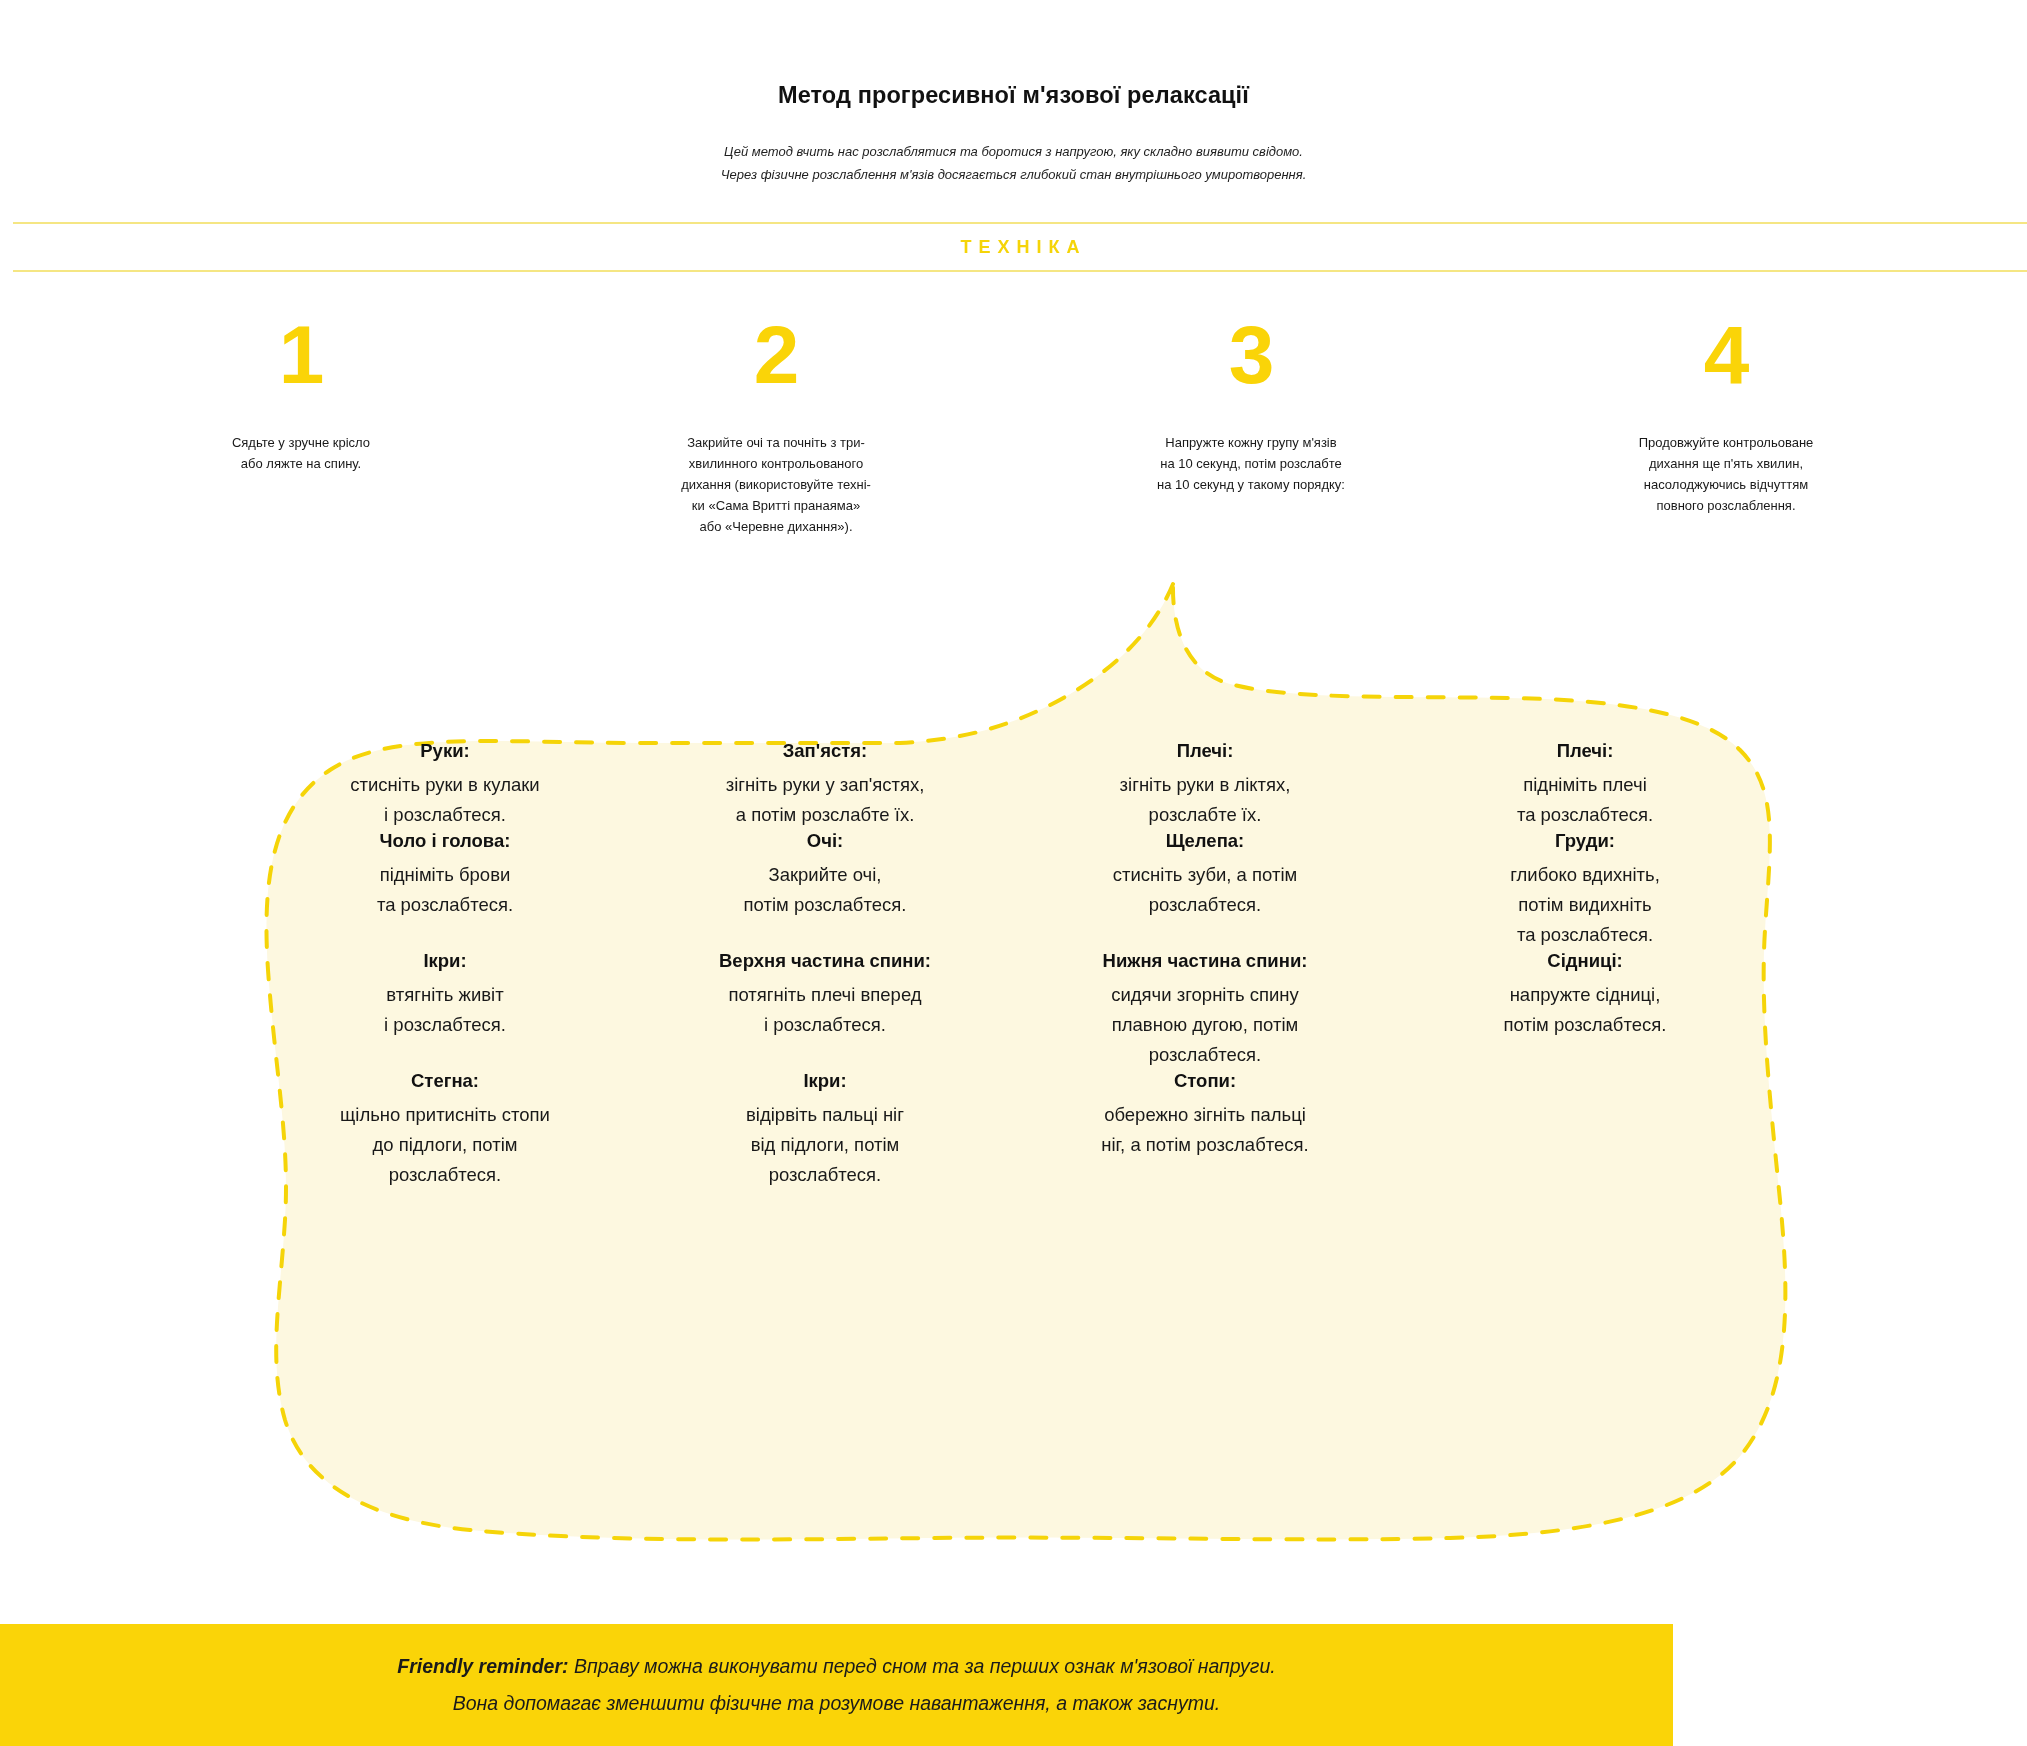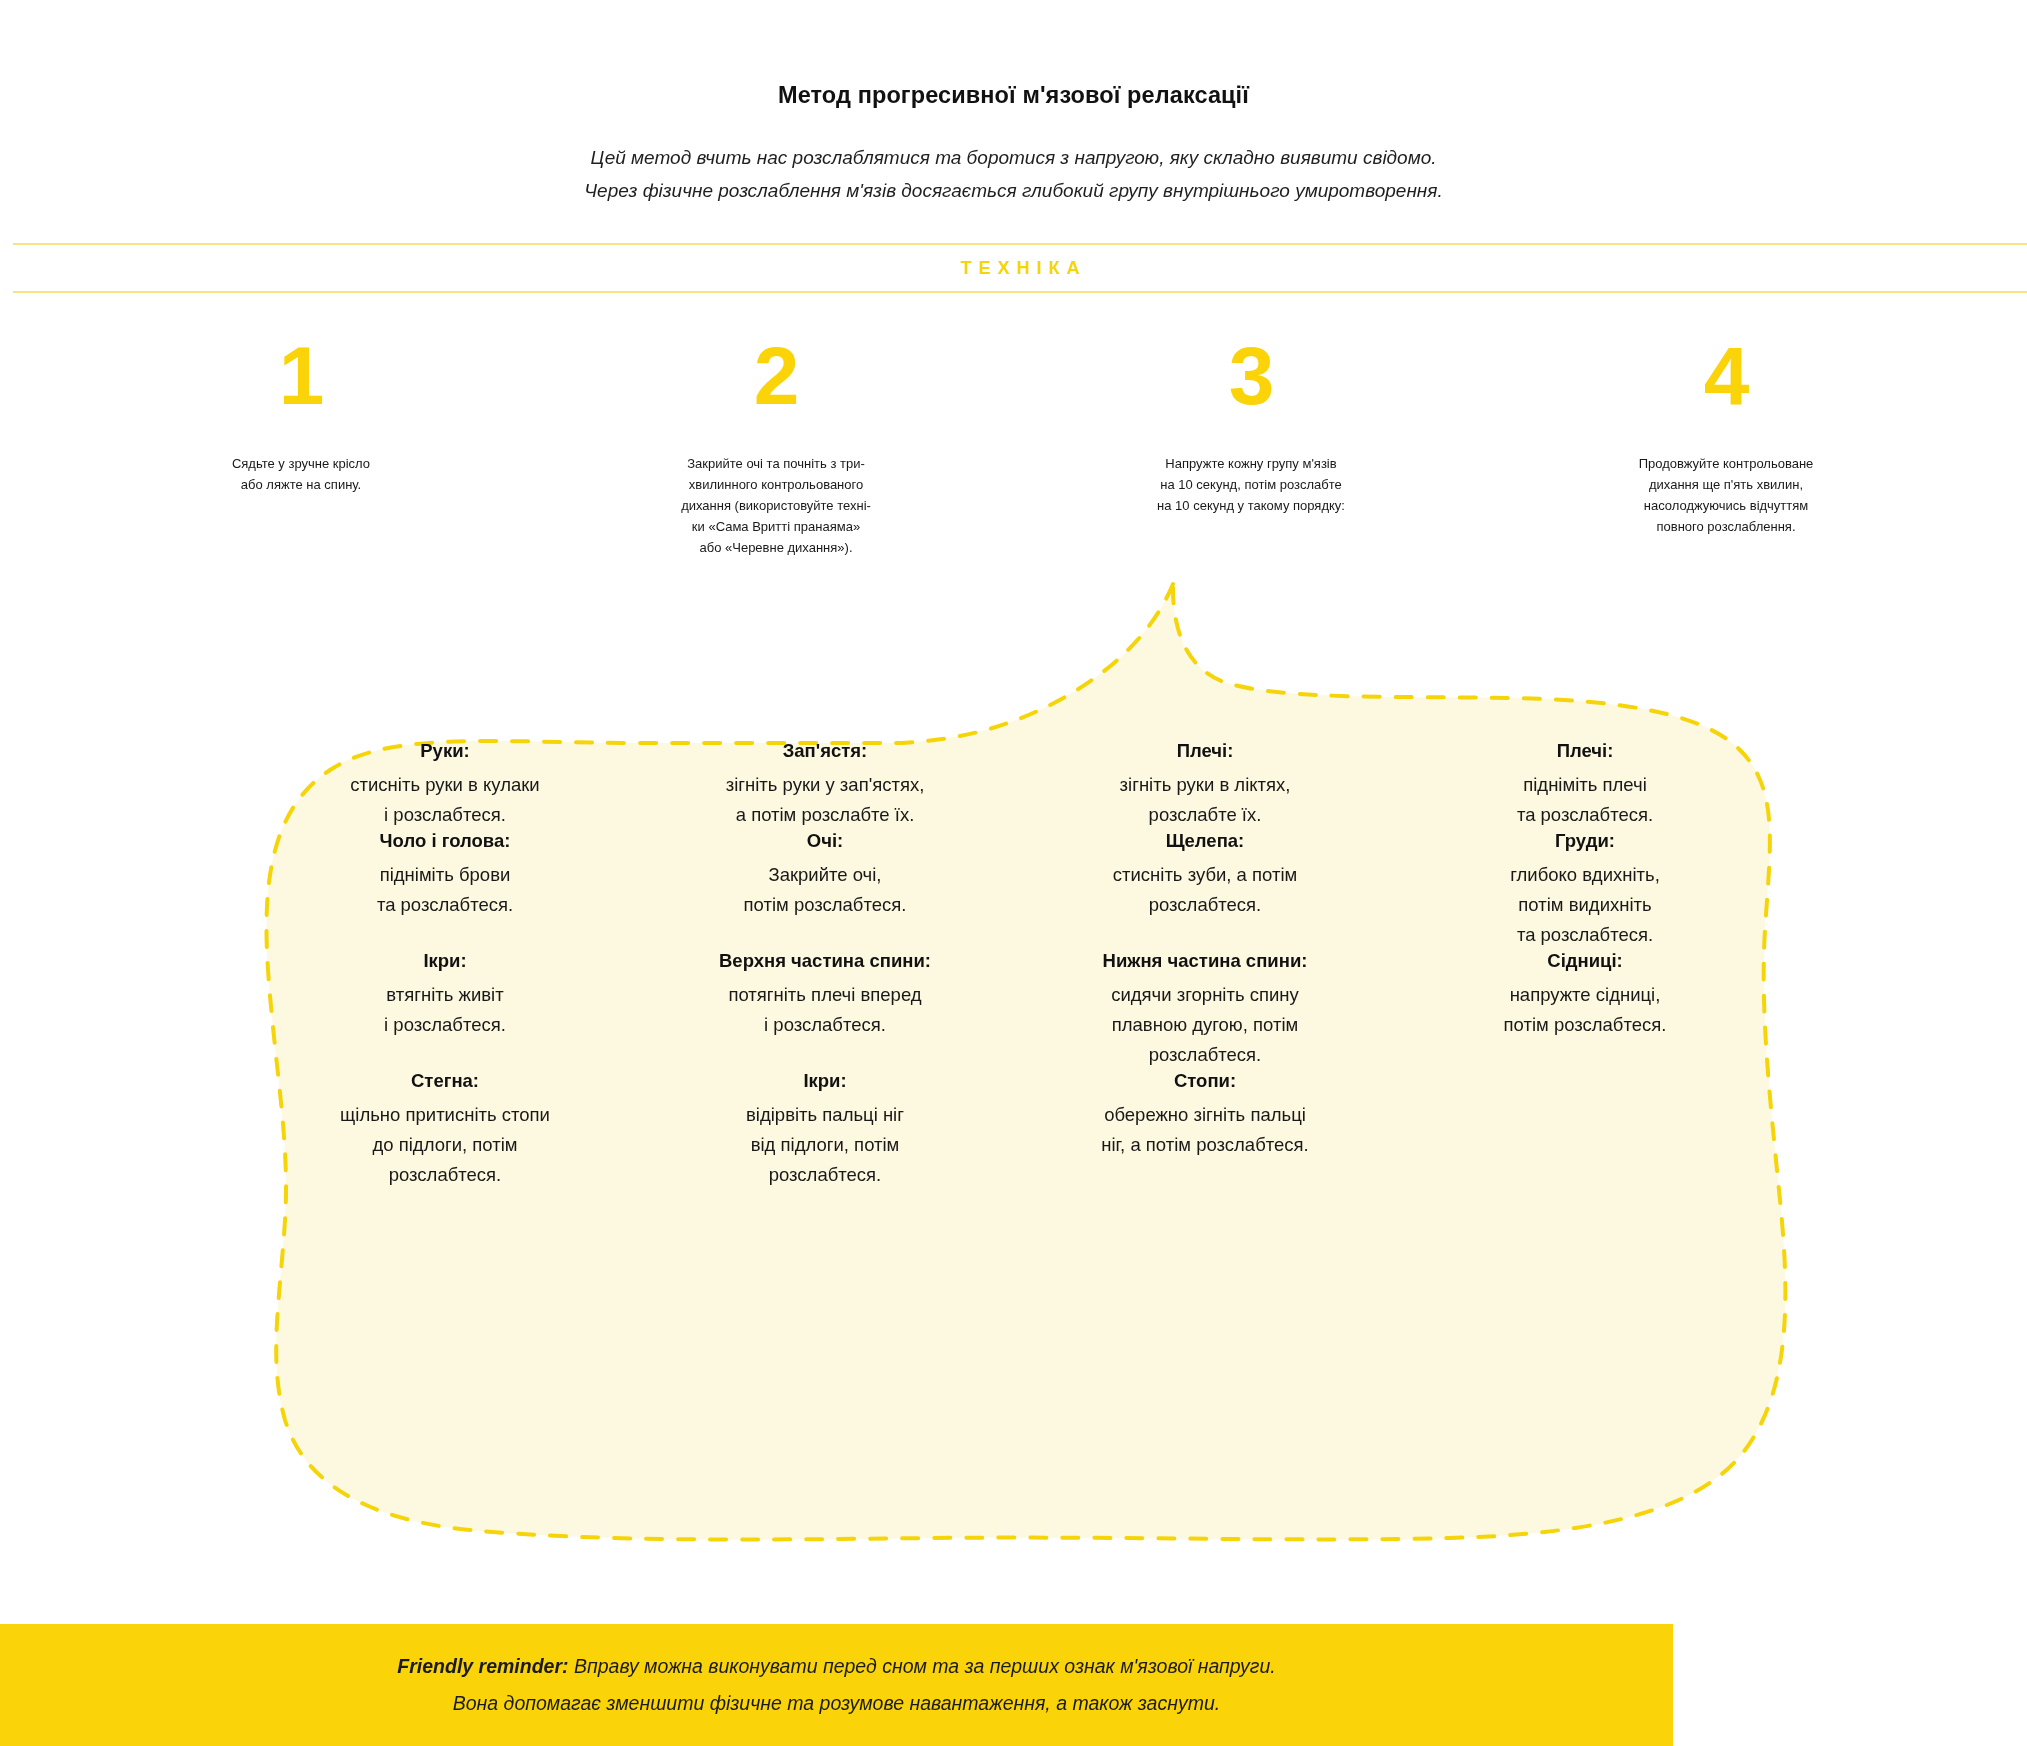--- a/index.html
+++ b/index.html
@@ -25,21 +25,21 @@
     margin-top: 24px;
   }
   .header-title {
     font-size: 23.5px;
     font-weight: 700;
     letter-spacing: 0.1px;
     color: #111111;
     margin: 0 0 32px 0;
   }
   .header-sub {
-    font-size: 19px;
+    font-size: 13px;
     font-style: italic;
     font-weight: 400;
     color: #1f1f1f;
     line-height: 1.74;
     margin: 0;
   }
   .header-sub-line {
     display: block;
   }
 
@@ -163,21 +163,21 @@
     font-style: italic;
   }
 </style>
 </head>
 <body>
 
 <div class="header">
   <h1 class="header-title">Метод прогресивної м'язової релаксації</h1>
   <p class="header-sub">
     <span class="header-sub-line">Цей метод вчить нас розслаблятися та боротися з напругою, яку складно виявити свідомо.</span>
-    <span class="header-sub-line">Через фізичне розслаблення м'язів досягається глибокий групу внутрішнього умиротворення.</span>
+    <span class="header-sub-line">Через фізичне розслаблення м'язів досягається глибокий стан внутрішнього умиротворення.</span>
   </p>
 </div>
 
 <div class="technique-band">
   <span class="technique-label">ТЕХНІКА</span>
 </div>
 
 <div class="steps">
   <div class="step">
     <div class="step-number">1</div>

